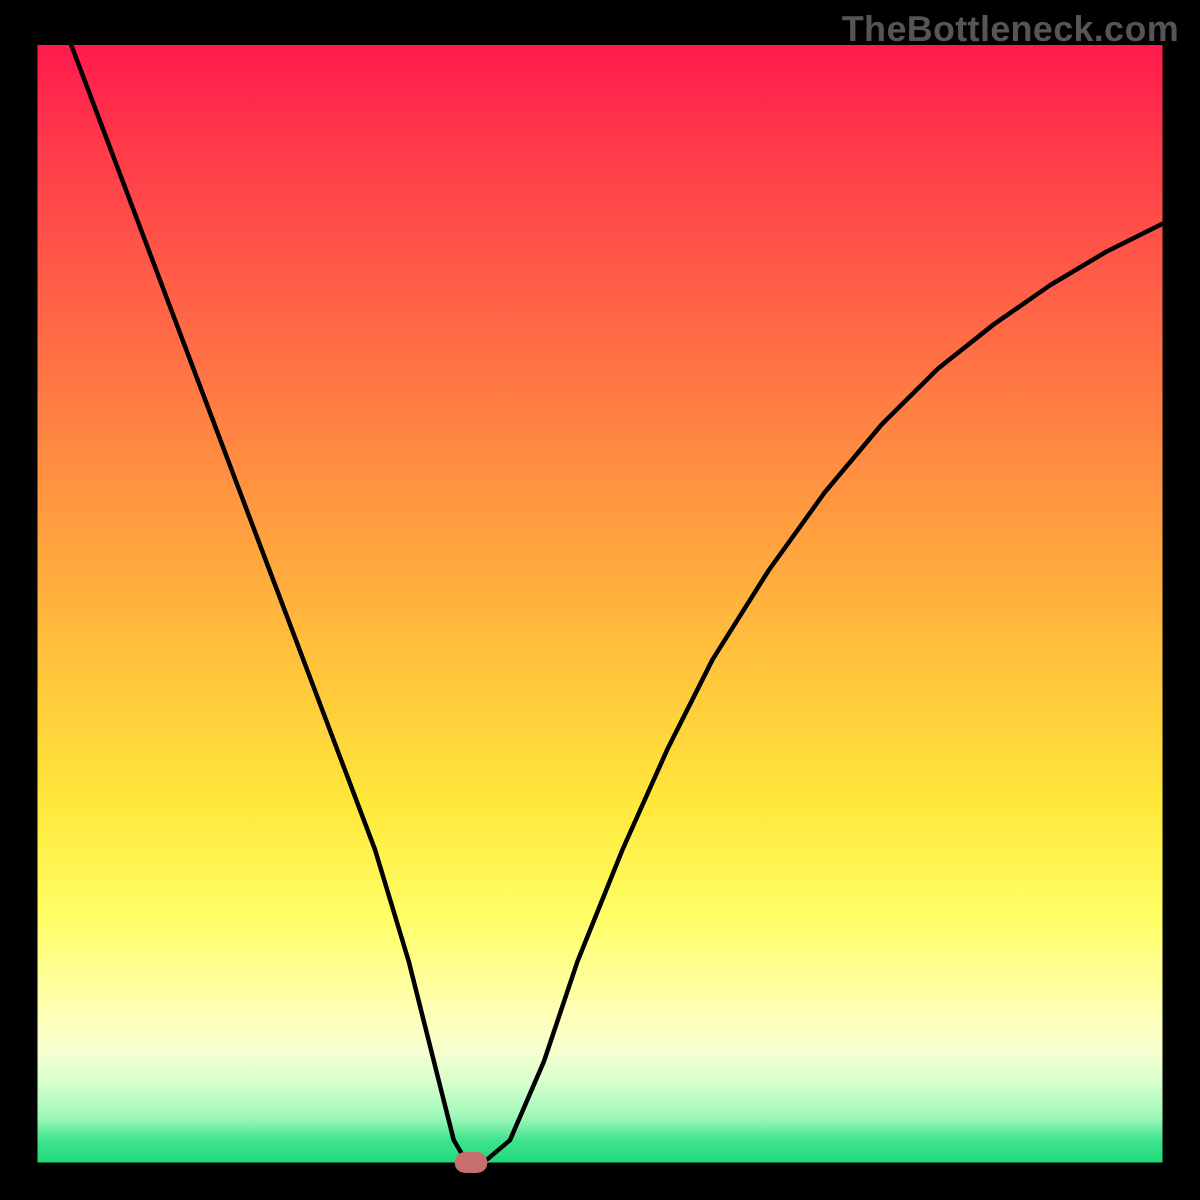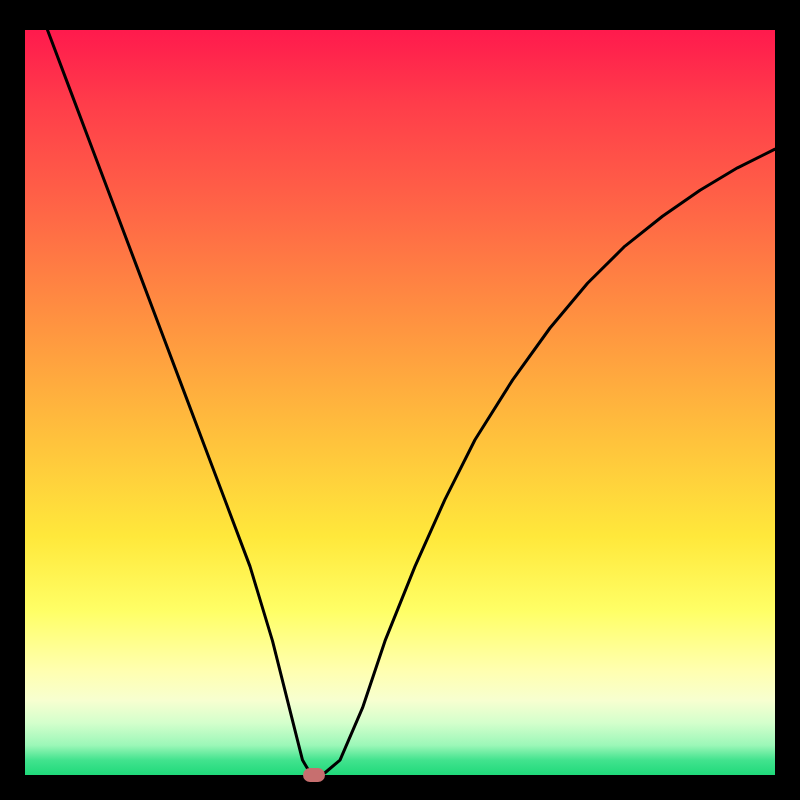--- a/index.html
+++ b/index.html
@@ -58,19 +58,20 @@
     height: 14px;
     border-radius: 7px;
     background: #c76f6f;
     transform: translate(-50%, -50%);
   }
 </style>
 </head>
 <body>
 
 <div class="frame">
+  <div class="watermark">TheBottleneck.com</div>
   <div class="plot">
     <svg class="curve" viewBox="0 0 750 745" preserveAspectRatio="none">
       <path id="curve-path" d="M0.00 -59.60 L22.50 0.00 L45.00 59.60 L67.50 119.20 L90.00 178.80 L112.50 238.40 L135.00 298.00 L157.50 357.60 L180.00 417.20 L202.50 476.80 L225.00 536.40 L247.50 610.90 L270.00 700.30 L277.50 730.10 L285.00 742.76 L292.50 743.51 L300.00 742.76 L315.00 730.10 L337.50 677.95 L360.00 610.90 L390.00 536.40 L420.00 469.35 L450.00 409.75 L487.50 350.15 L525.00 298.00 L562.50 253.30 L600.00 216.05 L637.50 186.25 L675.00 160.17 L712.50 137.83 L750.00 119.20 " fill="none" stroke="#000" stroke-width="3" stroke-linejoin="round" stroke-linecap="round"></path>
     </svg>
     <div class="marker" id="min-marker" style="left: 288.75px; top: 745px;"></div>
   </div>
 </div>
 
 </body></html>

